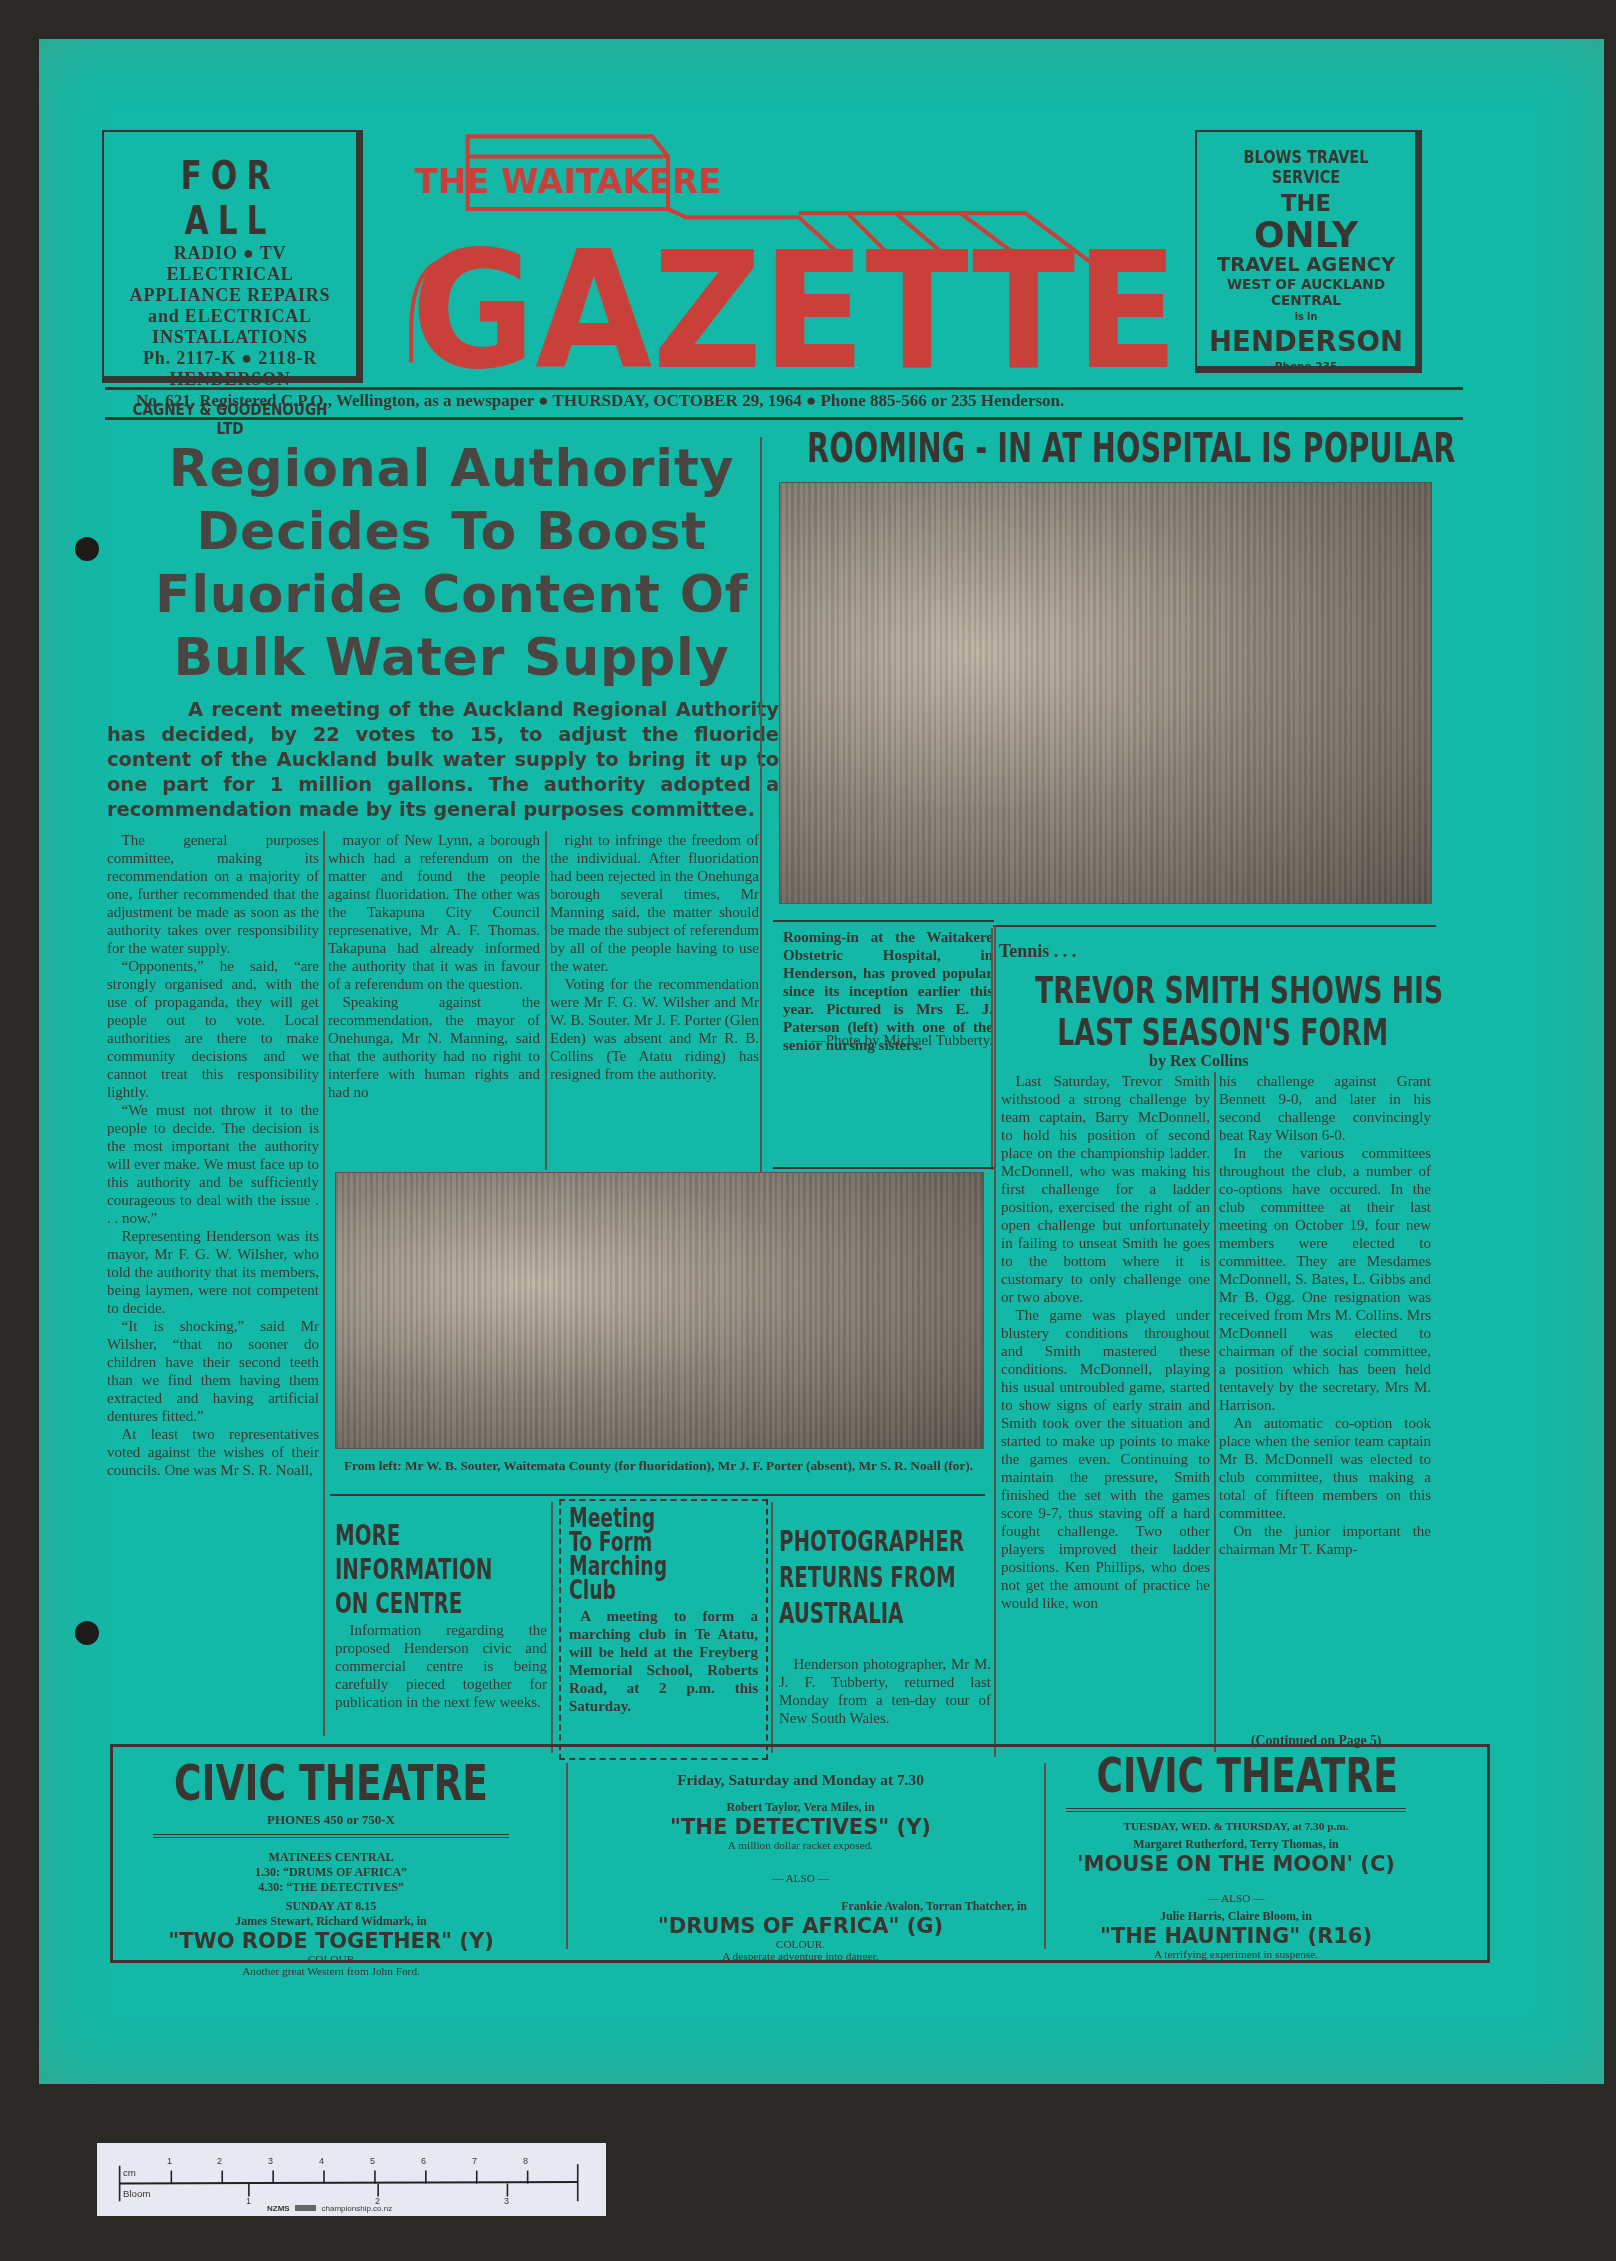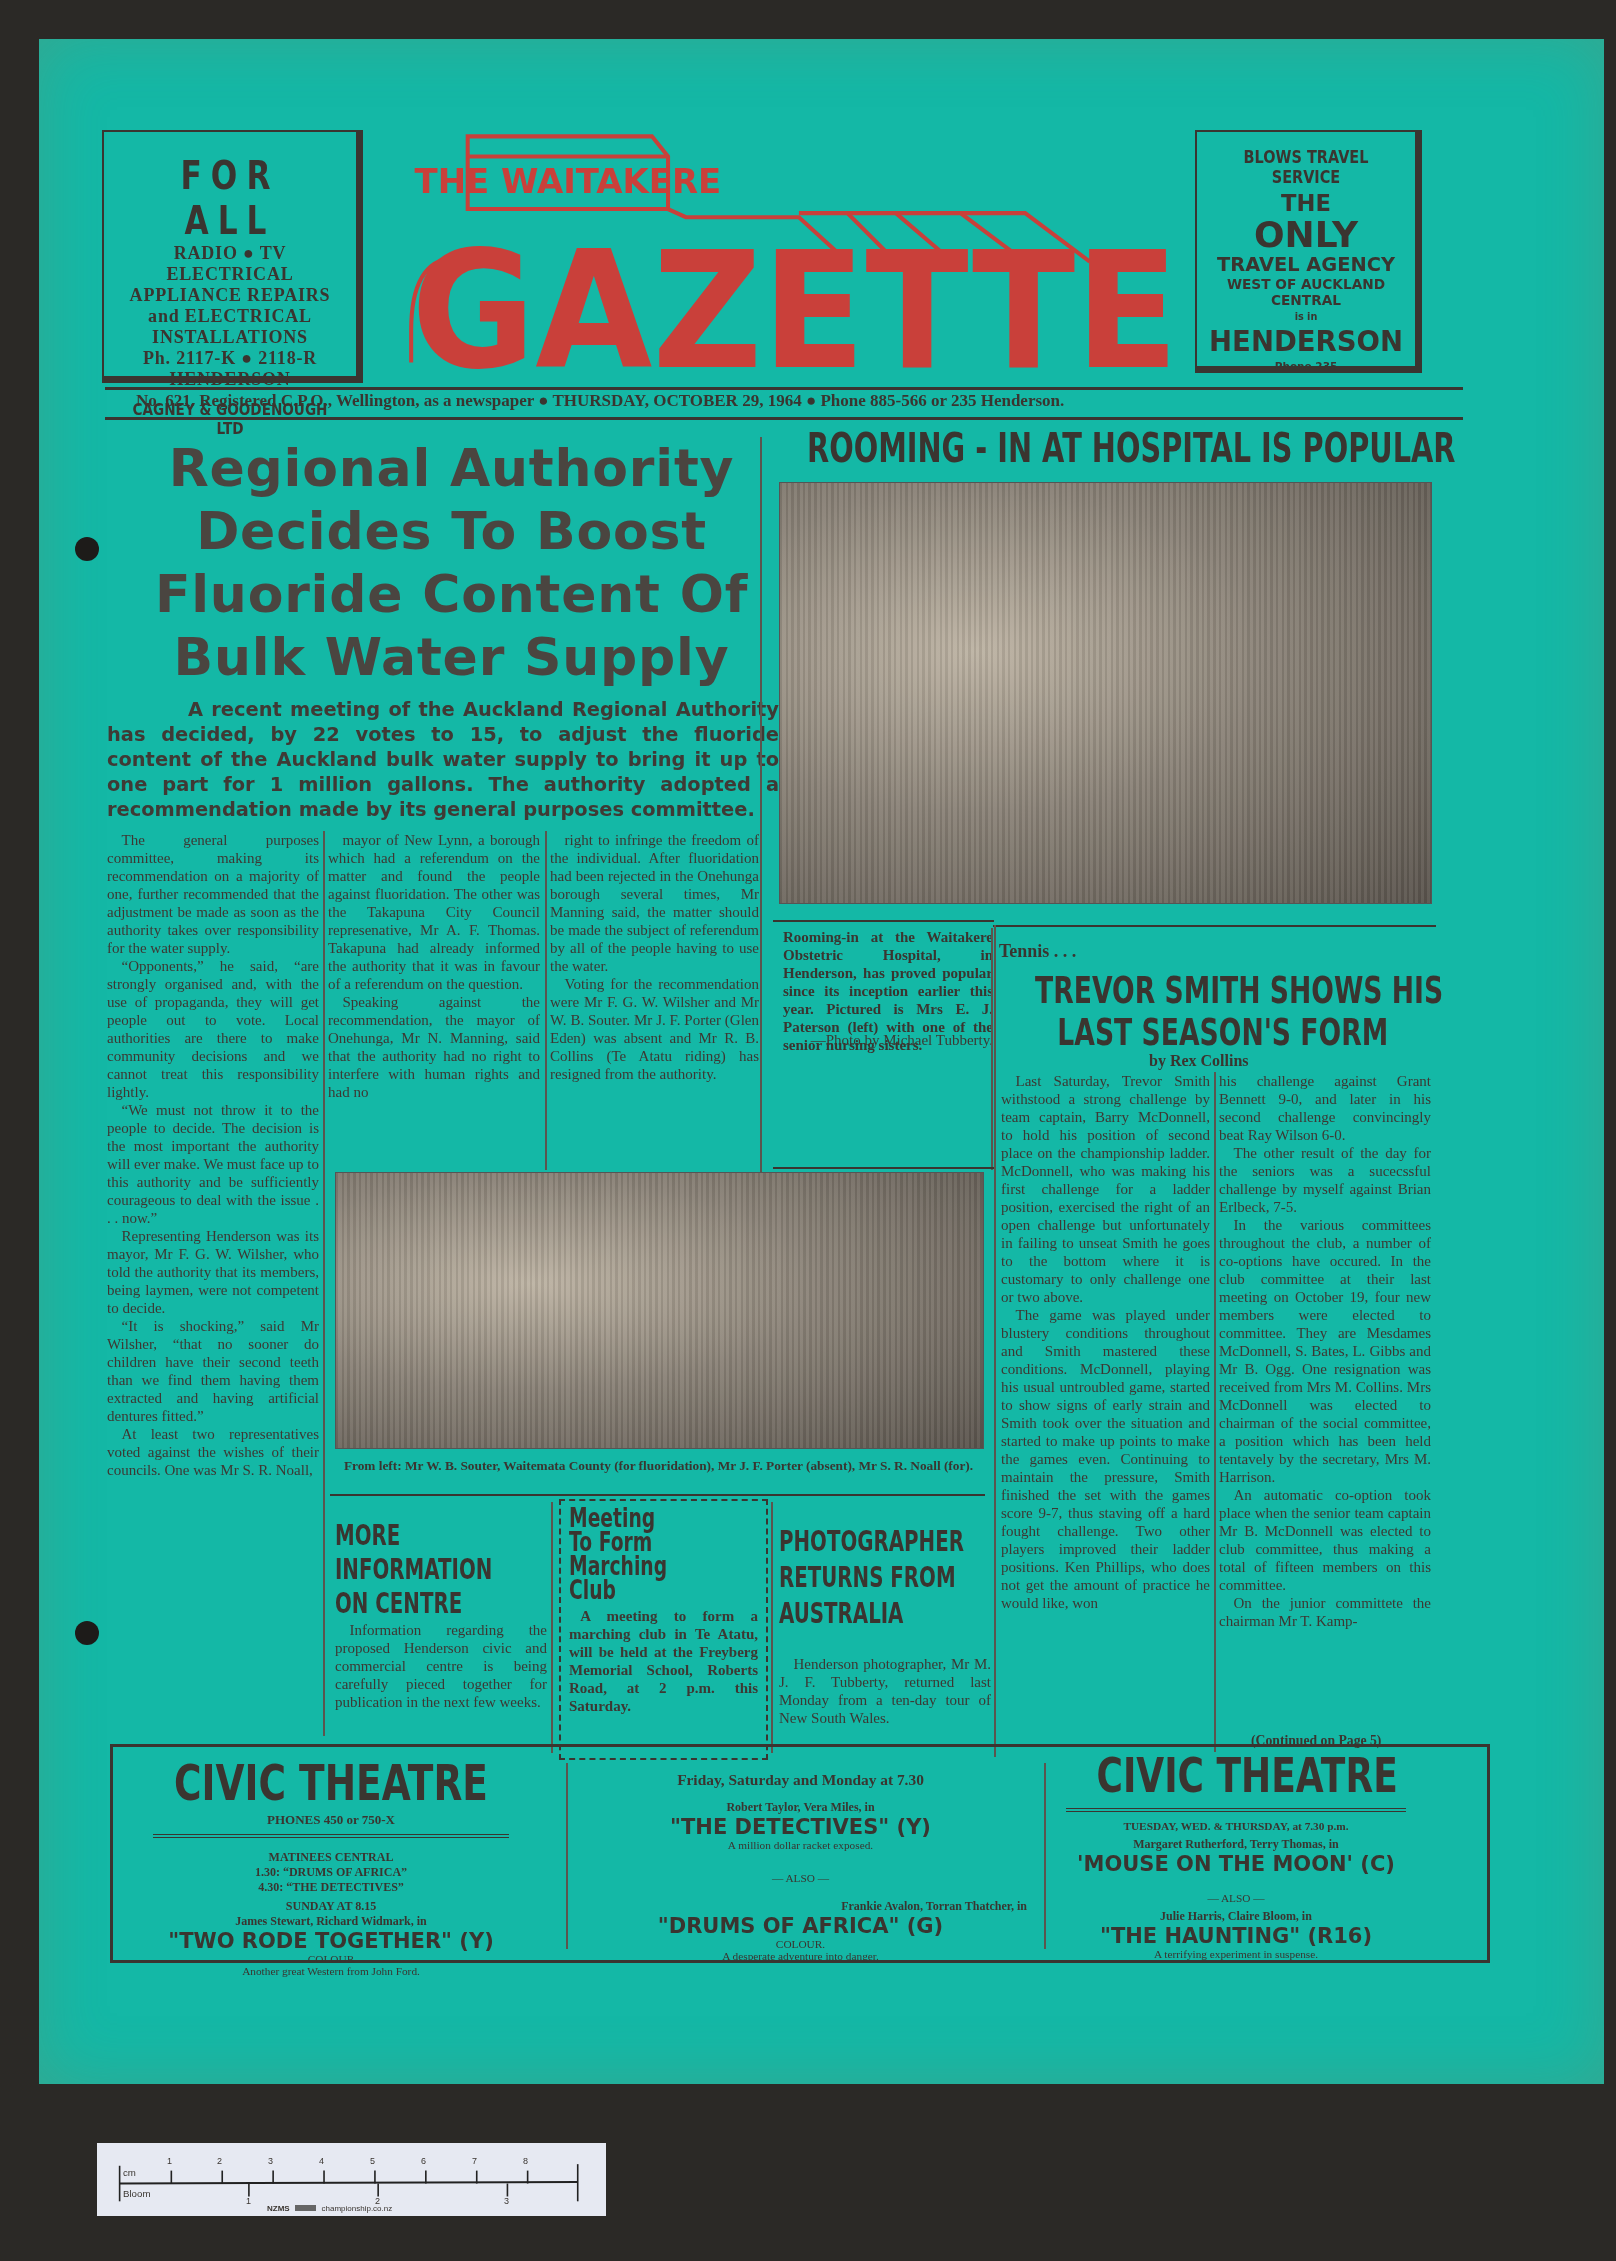--- a/index.html
+++ b/index.html
@@ -158,24 +158,23 @@
     <div class="cond-head" style="font-size:37px;line-height:42px;padding-left:31px;">LAST SEASON'S FORM</div>
   </div>
   <div class="abs serif" style="left:1110px;top:1013px;font-weight:bold;font-size:16px;">by Rex Collins</div>
   <div class="abs col" style="left:962px;top:1033px;width:209px;">
     <p>Last Saturday, Trevor Smith withstood a strong challenge by team captain, Barry McDonnell, to hold his position of second place on the championship ladder. McDonnell, who was making his first challenge for a ladder position, exercised the right of an open challenge but unfortunately in failing to unseat Smith he goes to the bottom where it is customary to only challenge one or two above.</p>
     <p>The game was played under blustery conditions throughout and Smith mastered these conditions. McDonnell, playing his usual untroubled game, started to show signs of early strain and Smith took over the situation and started to make up points to make the games even. Continuing to maintain the pressure, Smith finished the set with the games score 9-7, thus staving off a hard fought challenge. Two other players improved their ladder positions. Ken Phillips, who does not get the amount of practice he would like, won</p>
   </div>
   <div class="colrule" style="left:1175px;top:1033px;height:680px;"></div>
   <div class="abs col" style="left:1180px;top:1033px;width:212px;">
     <p style="text-indent:0">his challenge against Grant Bennett 9-0, and later in his second challenge convincingly beat Ray Wilson 6-0.</p>
-    <p>The other result of the day for the seniors was a sucecssful challenge by myself against Brian Erlbeck, 7-5.</p>
     <p>In the various committees throughout the club, a number of co-options have occured. In the club committee at their last meeting on October 19, four new members were elected to committee. They are Mesdames McDonnell, S. Bates, L. Gibbs and Mr B. Ogg. One resignation was received from Mrs M. Collins. Mrs McDonnell was elected to chairman of the social committee, a position which has been held tentavely by the secretary, Mrs M. Harrison.</p>
     <p>An automatic co-option took place when the senior team captain Mr B. McDonnell was elected to club committee, thus making a total of fifteen members on this committee.</p>
-    <p>On the junior committete the chairman Mr T. Kamp-</p>
+    <p>On the junior important the chairman Mr T. Kamp-</p>
   </div>
   <div class="abs serif" style="left:1212px;top:1694px;font-weight:bold;font-size:13.7px;">(Continued on Page 5)</div>
   <div class="colrule" style="left:955px;top:886px;height:832px;"></div>
 
   <div class="photo" style="left:296px;top:1133px;width:647px;height:275px;"></div>
   <div class="abs serif" style="left:296px;top:1419px;width:647px;text-align:center;font-weight:bold;font-size:13.3px;line-height:16px;">From left: Mr W. B. Souter, Waitemata County (for fluoridation), Mr J. F. Porter (absent), Mr S. R. Noall (for).</div>
   <div class="rule" style="left:291px;top:1455px;width:655px;height:1.6px;"></div>
 
   <div class="abs" style="left:296px;top:1479px;width:218px;">
     <div class="cond-head" style="font-size:27.5px;line-height:34px;">MORE</div>

